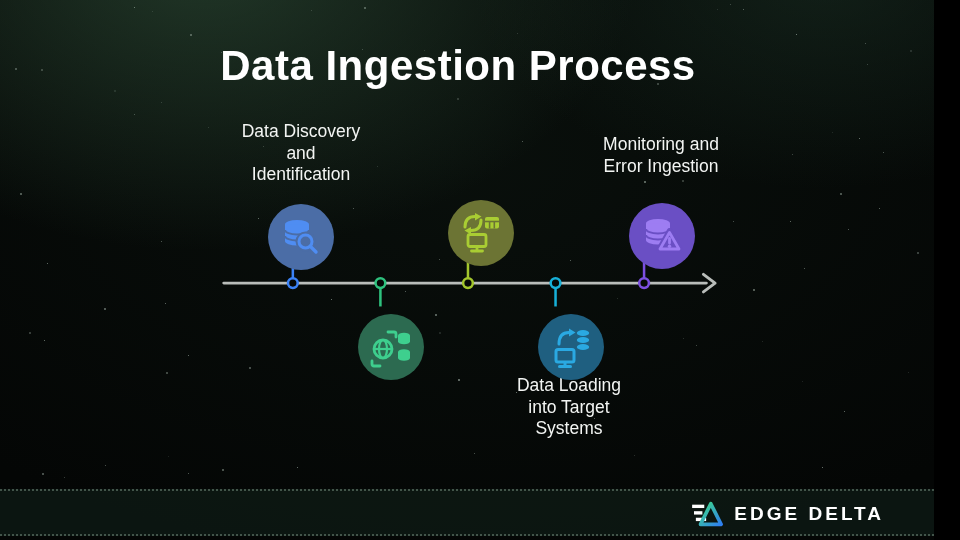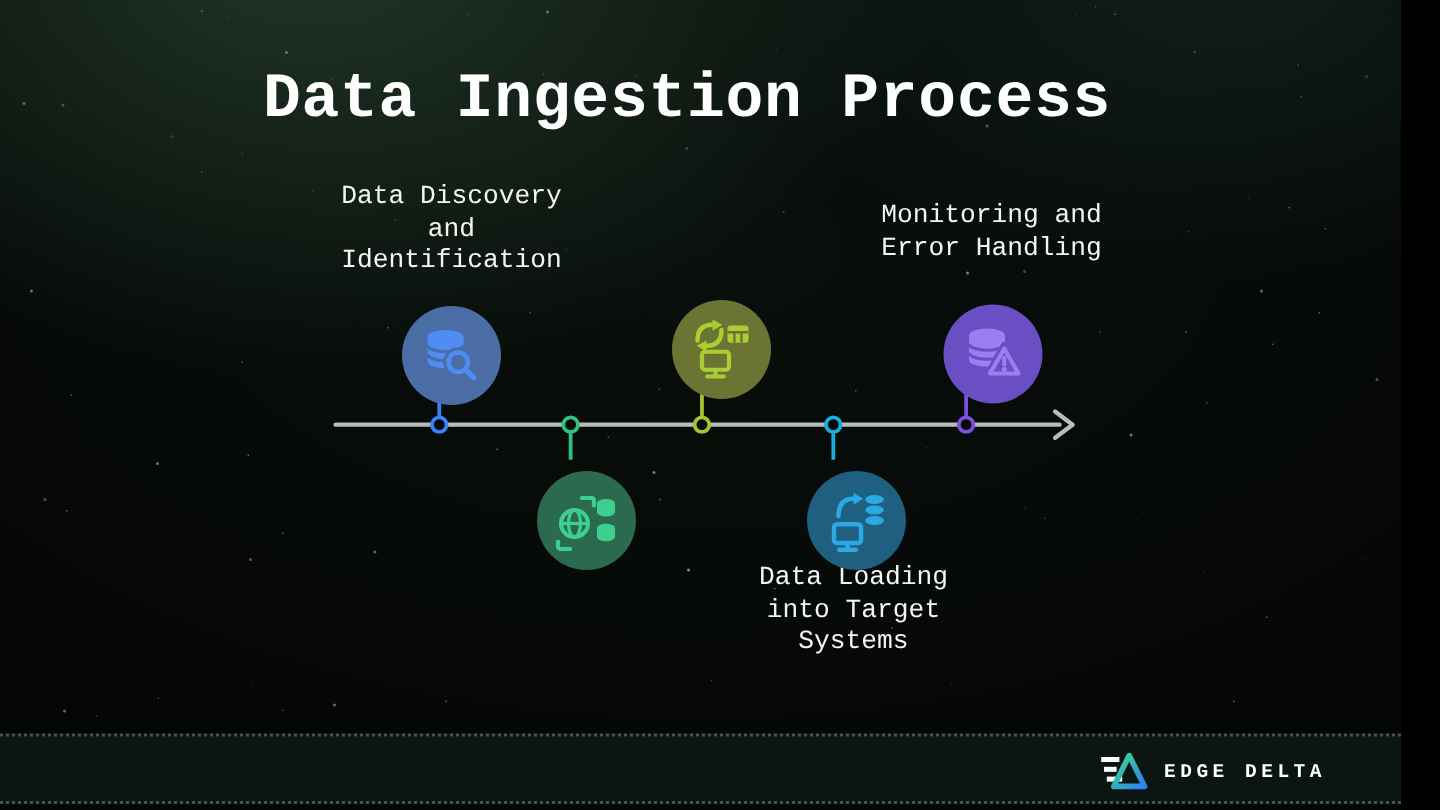--- a/index.html
+++ b/index.html
@@ -1,21 +1,21 @@
 <!DOCTYPE html>
 <html><head>
 <meta charset="utf-8">
 <style>
   * { margin: 0; padding: 0; box-sizing: border-box; }
   html, body { background: #000; }
   .slide {
     position: relative;
     width: 934px; height: 540px;
     overflow: hidden;
-    font-family: Liberation Mono, monospace;
+    font-family: Liberation Sans, sans-serif;
     background:
       radial-gradient(ellipse 620px 420px at 22% -8%, rgba(52,86,62,0.60), rgba(0,0,0,0) 70%),
       radial-gradient(ellipse 500px 300px at 88% -4%, rgba(32,58,44,0.45), rgba(0,0,0,0) 70%),
       radial-gradient(ellipse 900px 500px at 50% 30%, rgba(14,24,18,0.5), rgba(0,0,0,0) 80%),
       #040605;
     color: #f2f4f2;
   }
   .stars { position: absolute; inset: 0; pointer-events: none; }
   .stars i { position: absolute; border-radius: 50%; background: #cfe2d6; display: block; }
 
@@ -51,21 +51,21 @@
     position: absolute; left: 0; right: 0; top: 489px; height: 47px;
     background: rgba(18,35,27,0.55);
     border-top: 2px dotted rgba(150,180,160,0.40);
     border-bottom: 2px dotted rgba(150,180,160,0.40);
   }
   .brand {
     position: absolute; right: 50px; top: 500px;
     display: flex; align-items: center; gap: 10px;
   }
   .brand-name {
-    color: #ffffff; font-size: 13px; font-weight: 700; letter-spacing: 3px;
+    color: #ffffff; font-size: 19px; font-weight: 700; letter-spacing: 3px;
   }
 </style>
 </head>
 <body>
 
 <div class="slide">
   <div class="stars" id="stars">
       <i style="left: 249px; top: 367px; width: 2px; height: 2px; opacity: 0.43;"></i>
       <i style="left: 42px; top: 473px; width: 2px; height: 2px; opacity: 0.45;"></i>
       <i style="left: 364px; top: 7px; width: 2px; height: 2px; opacity: 0.44;"></i>
@@ -152,21 +152,21 @@
       <i style="left: 696px; top: 345px; width: 1px; height: 1px; opacity: 0.39;"></i>
       <i style="left: 134px; top: 114px; width: 1px; height: 1px; opacity: 0.39;"></i>
     </div>
 
   <h1 class="title">Data Ingestion Process</h1>
 
   <div class="step-label" style="left:191px; top:121px;">Data Discovery
 and
 Identification</div>
   <div class="step-label" style="left:551px; top:134px;">Monitoring and
-Error Handling</div>
+Error Ingestion</div>
   <div class="step-label" style="left:459px; top:375px;">Data Loading
 into Target
 Systems</div>
 
   <svg class="diagram-svg" viewBox="0 0 960 540">
     <g>
       <line class="axis" x1="230" y1="291" x2="726" y2="291"></line>
       <path class="axis-arrow" d="M723 282 L735 291 L723 300"></path>
     </g>
     <g style="color: rgb(59, 130, 246);">

